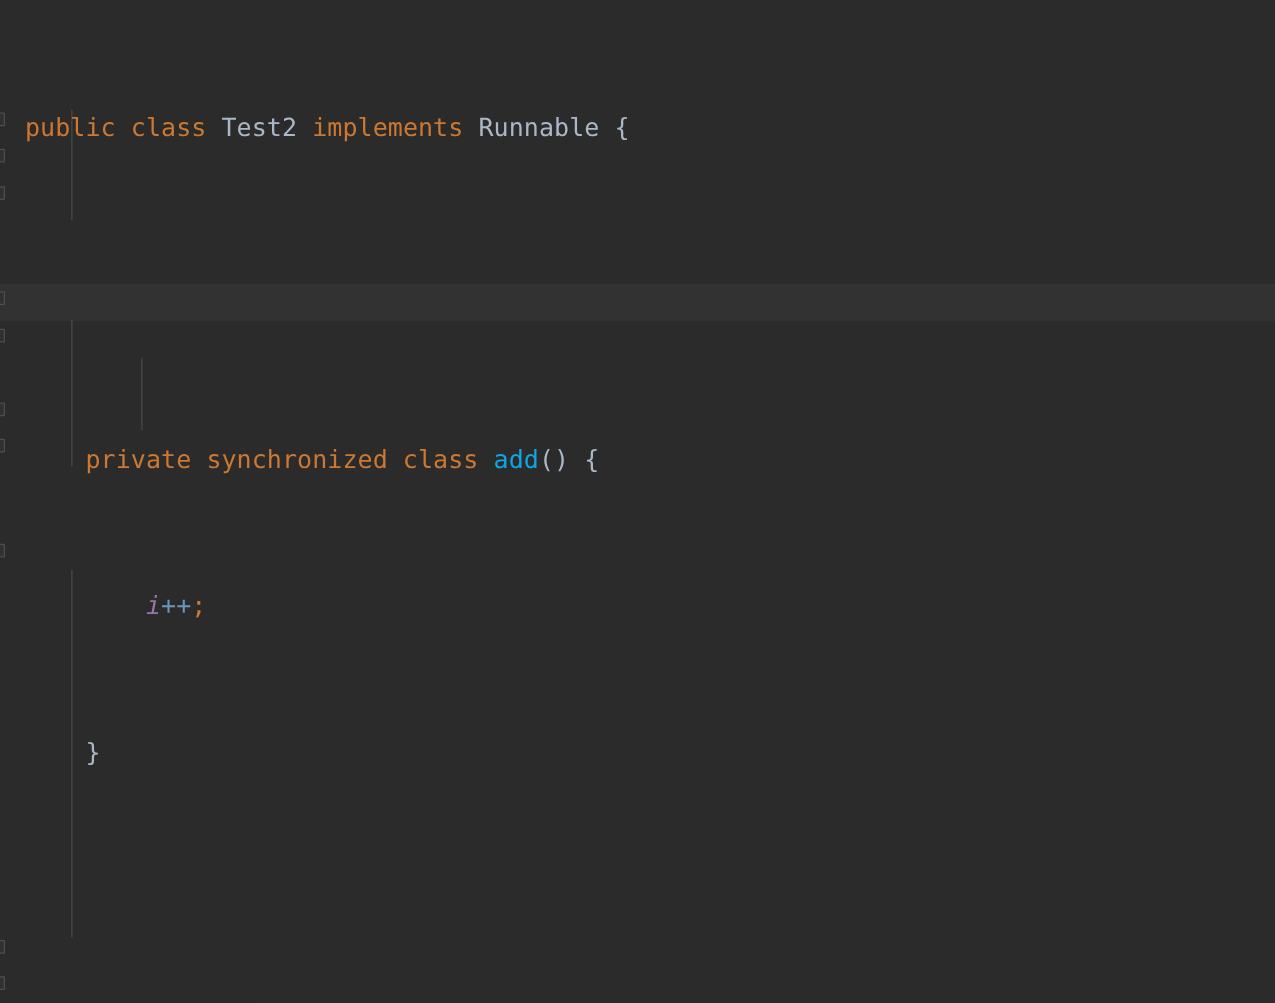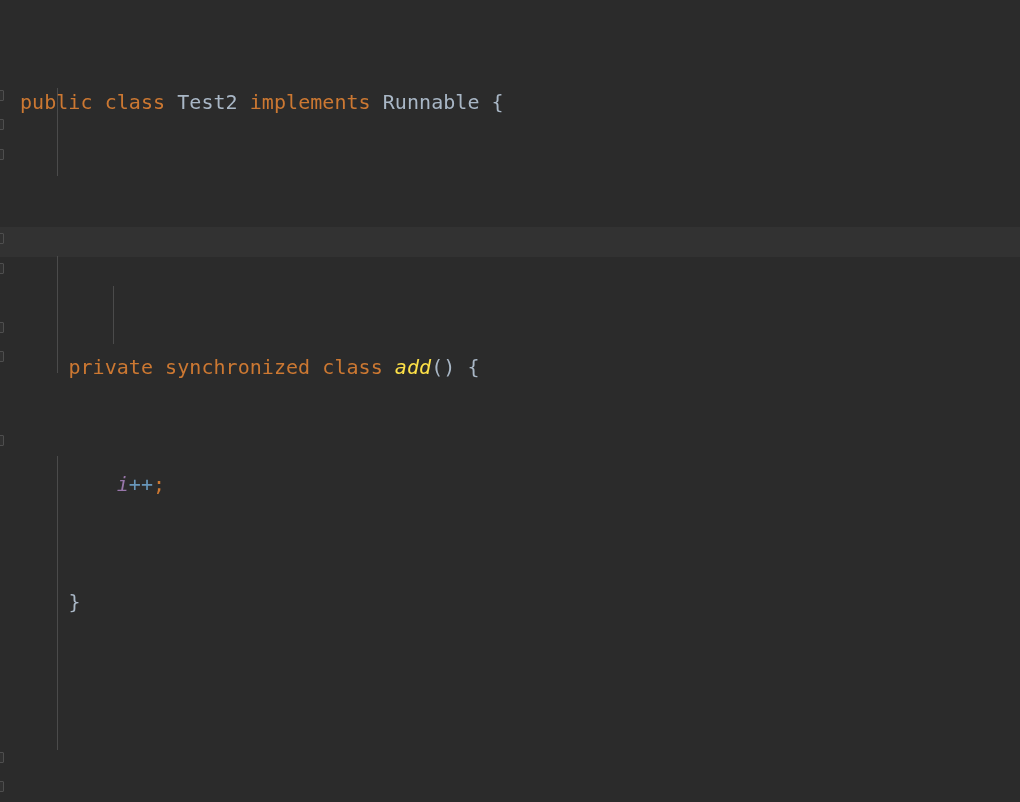--- a/index.html
+++ b/index.html
@@ -75,21 +75,21 @@
   .ln {
     height: 29.4px;
     padding-left: 20px;
     white-space: pre;
   }
 
   
   .kw    { color: #cc7832; }          
   .plain { color: #a9b7c6; }          
   .num   { color: #6897bb; }          
-  .mdecl { color: #fde047; font-style: italic; }          
+  .mdecl { color: #0ea5e9; }          
   .sfield{ color: #9876aa; font-style: italic; }  
   .semi  { color: #cc7832; }
 </style>
 </head>
 <body>
 
 <div id="editor">
 
   <div class="line-highlight" style="top:227.2px;"></div>
 

